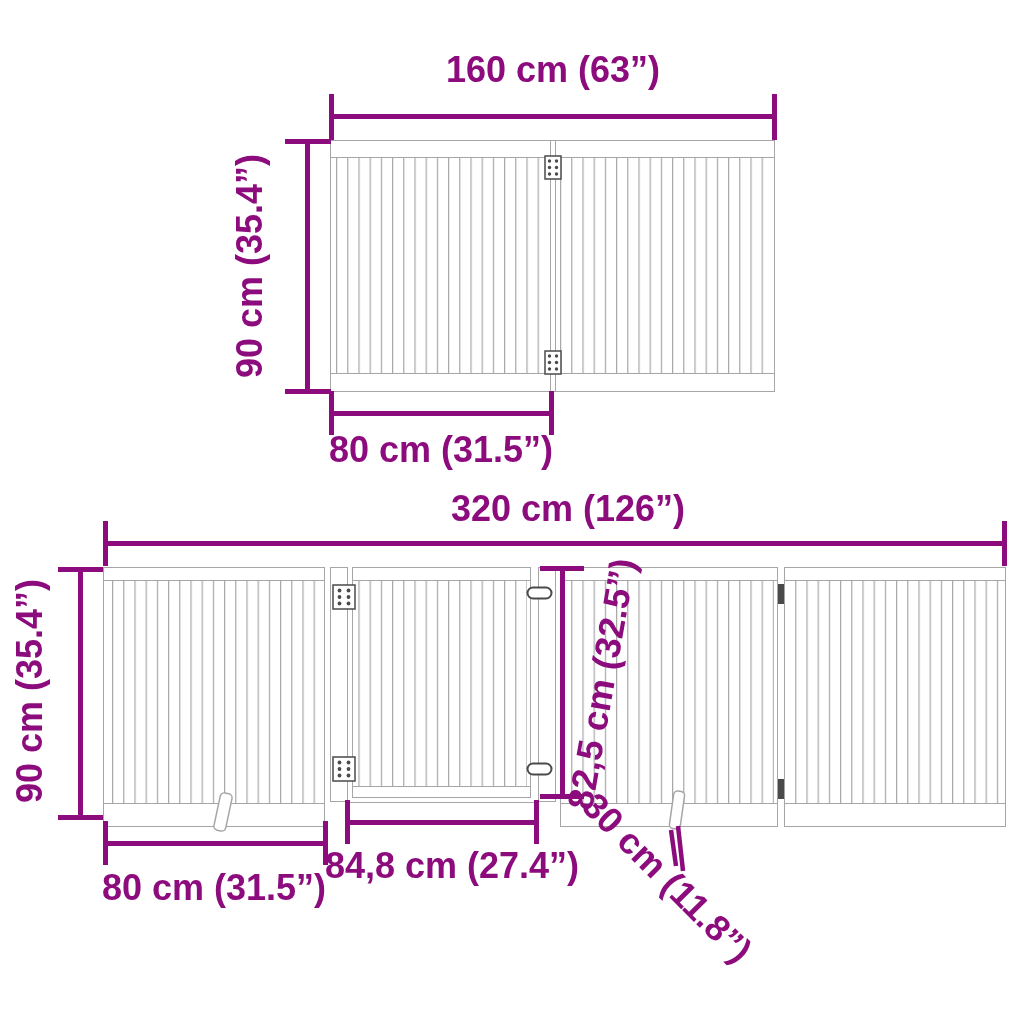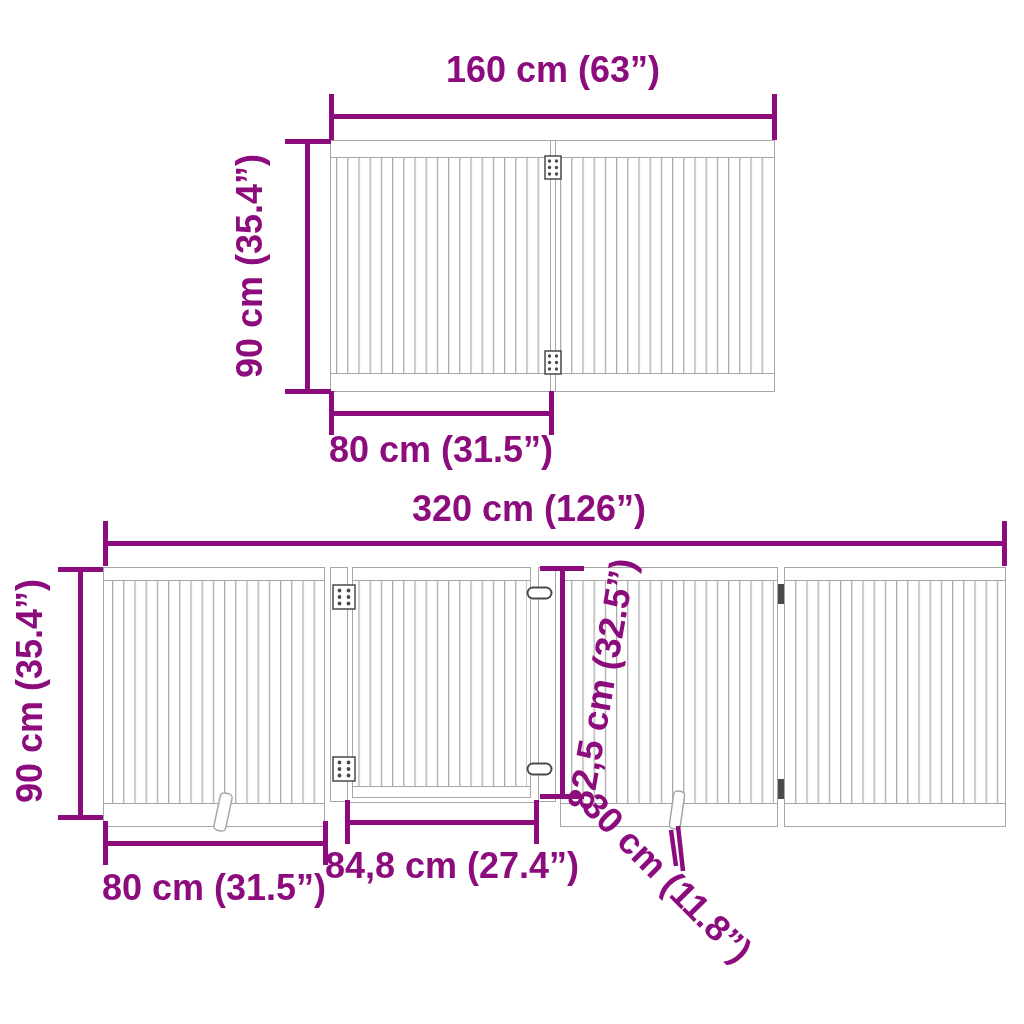--- a/index.html
+++ b/index.html
@@ -171,21 +171,21 @@
       <line class="dimthin" x1="678" y1="826" x2="683" y2="871"></line>
     </g>
   </svg>
 
   <div class="dim-label" style="left:553px;top:70px;">160 cm (63”)</div>
 
   <div class="dim-label rot-ccw" style="left:250px;top:266px;">90 cm (35.4”)</div>
 
   <div class="dim-label" style="left:441px;top:450px;">80 cm (31.5”)</div>
 
-  <div class="dim-label" style="left:529px;top:509px;">320 cm (126”)</div>
+  <div class="dim-label" style="left:568px;top:509px;">320 cm (126”)</div>
 
   <div class="dim-label rot-ccw" style="left:30px;top:691px;">90 cm (35.4”)</div>
 
   <div class="dim-label" style="left:214px;top:888px;">80 cm (31.5”)</div>
 
   <div class="dim-label" style="left:452px;top:866px;">84,8 cm (27.4”)</div>
 
   <div class="dim-label rot-80" style="left:602px;top:684px;">82,5 cm (32.5”)</div>
 
   <div class="dim-label rot-45" style="left:667px;top:878px;">30 cm (11.8”)</div>

